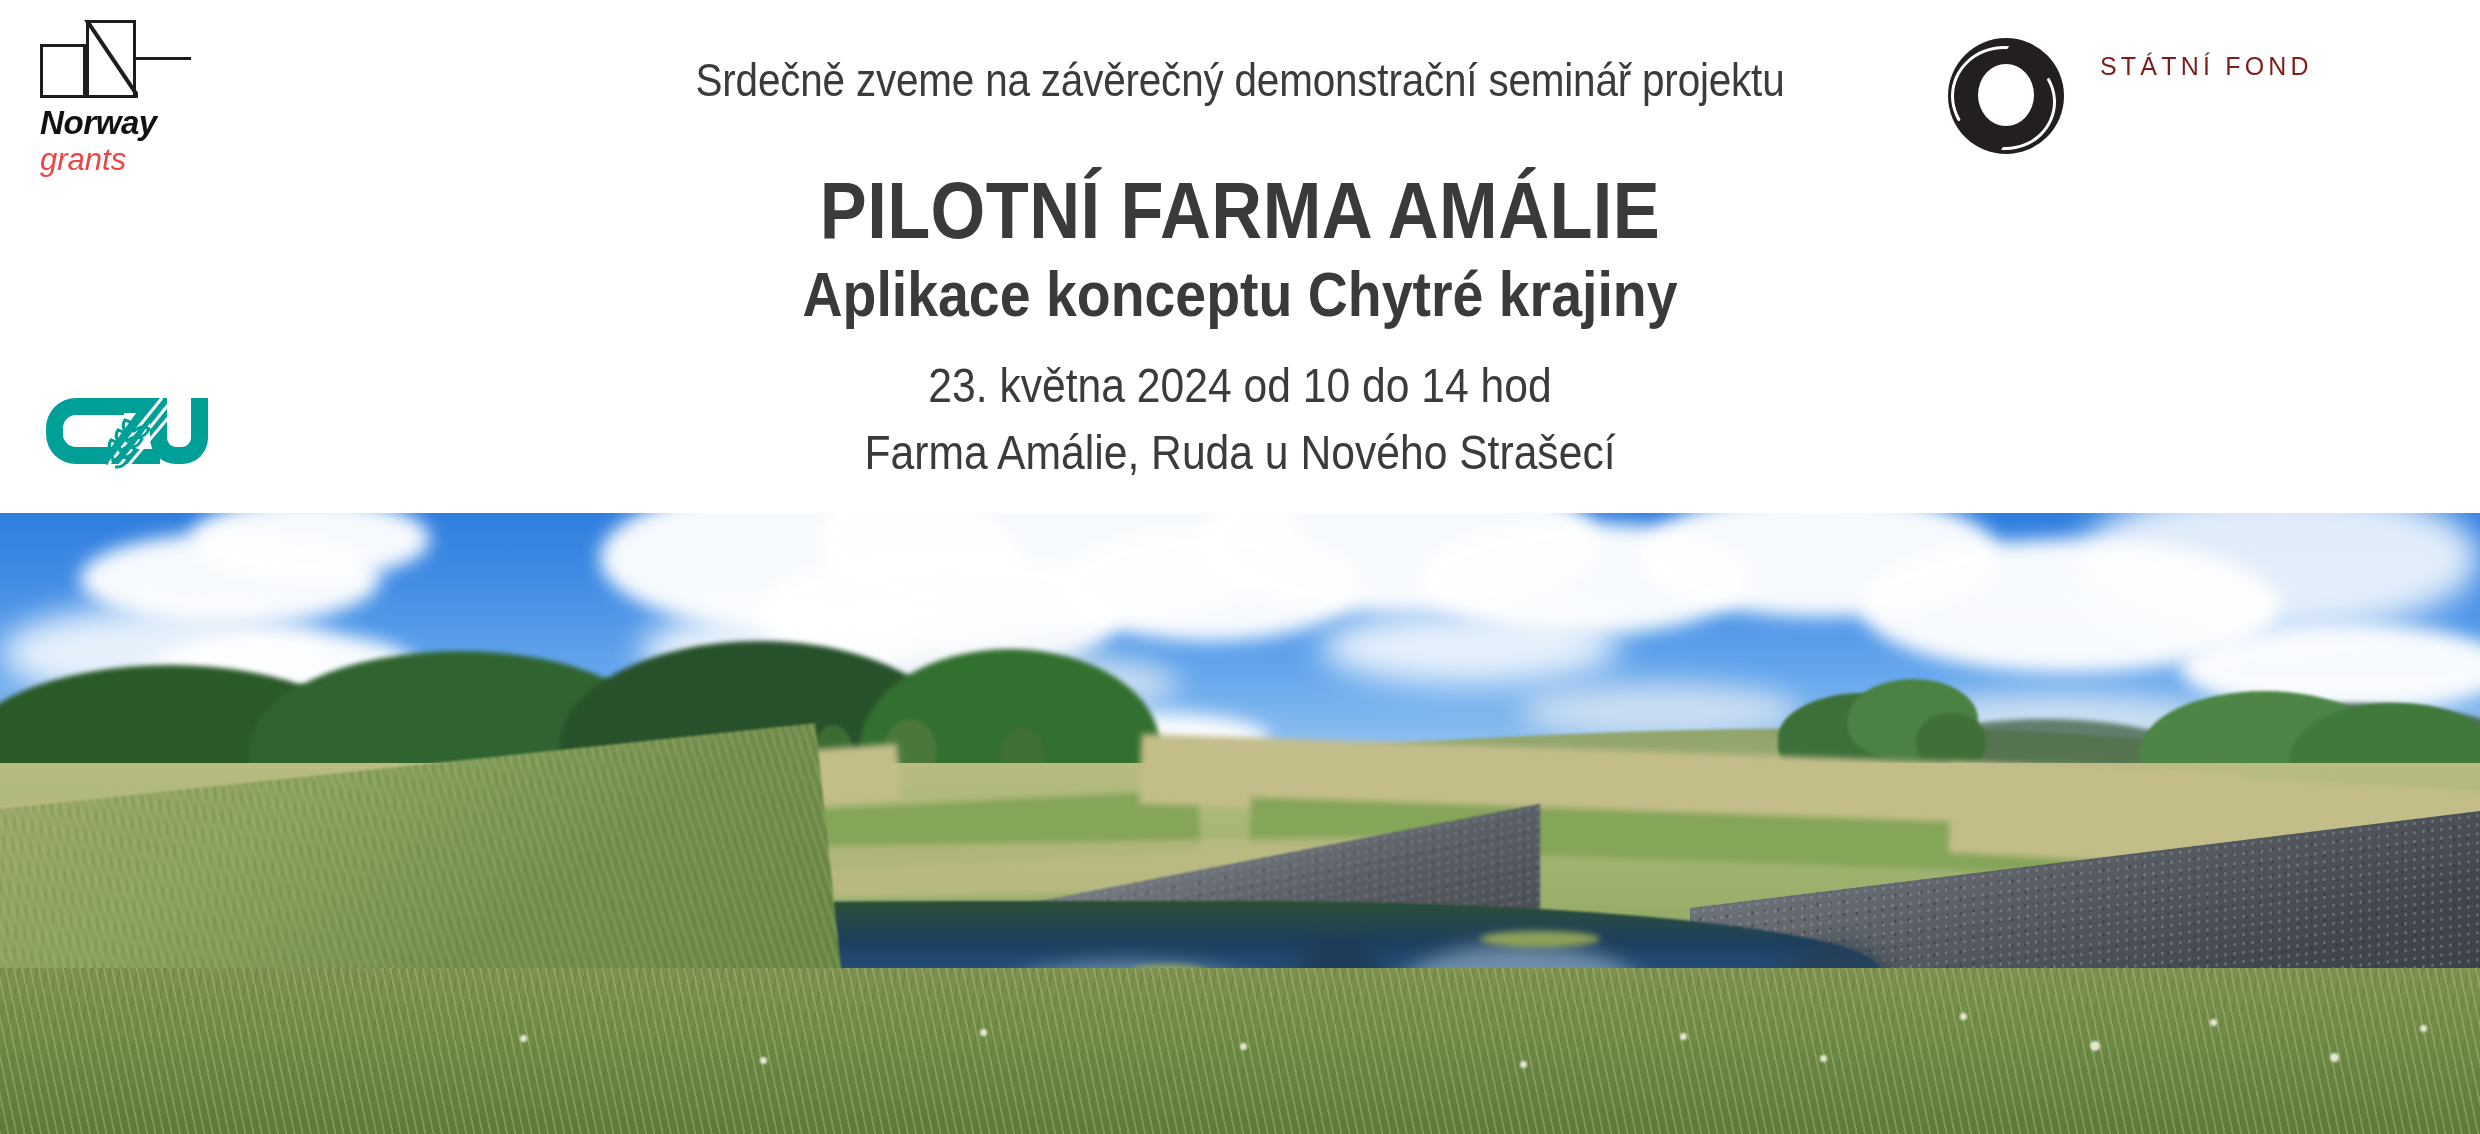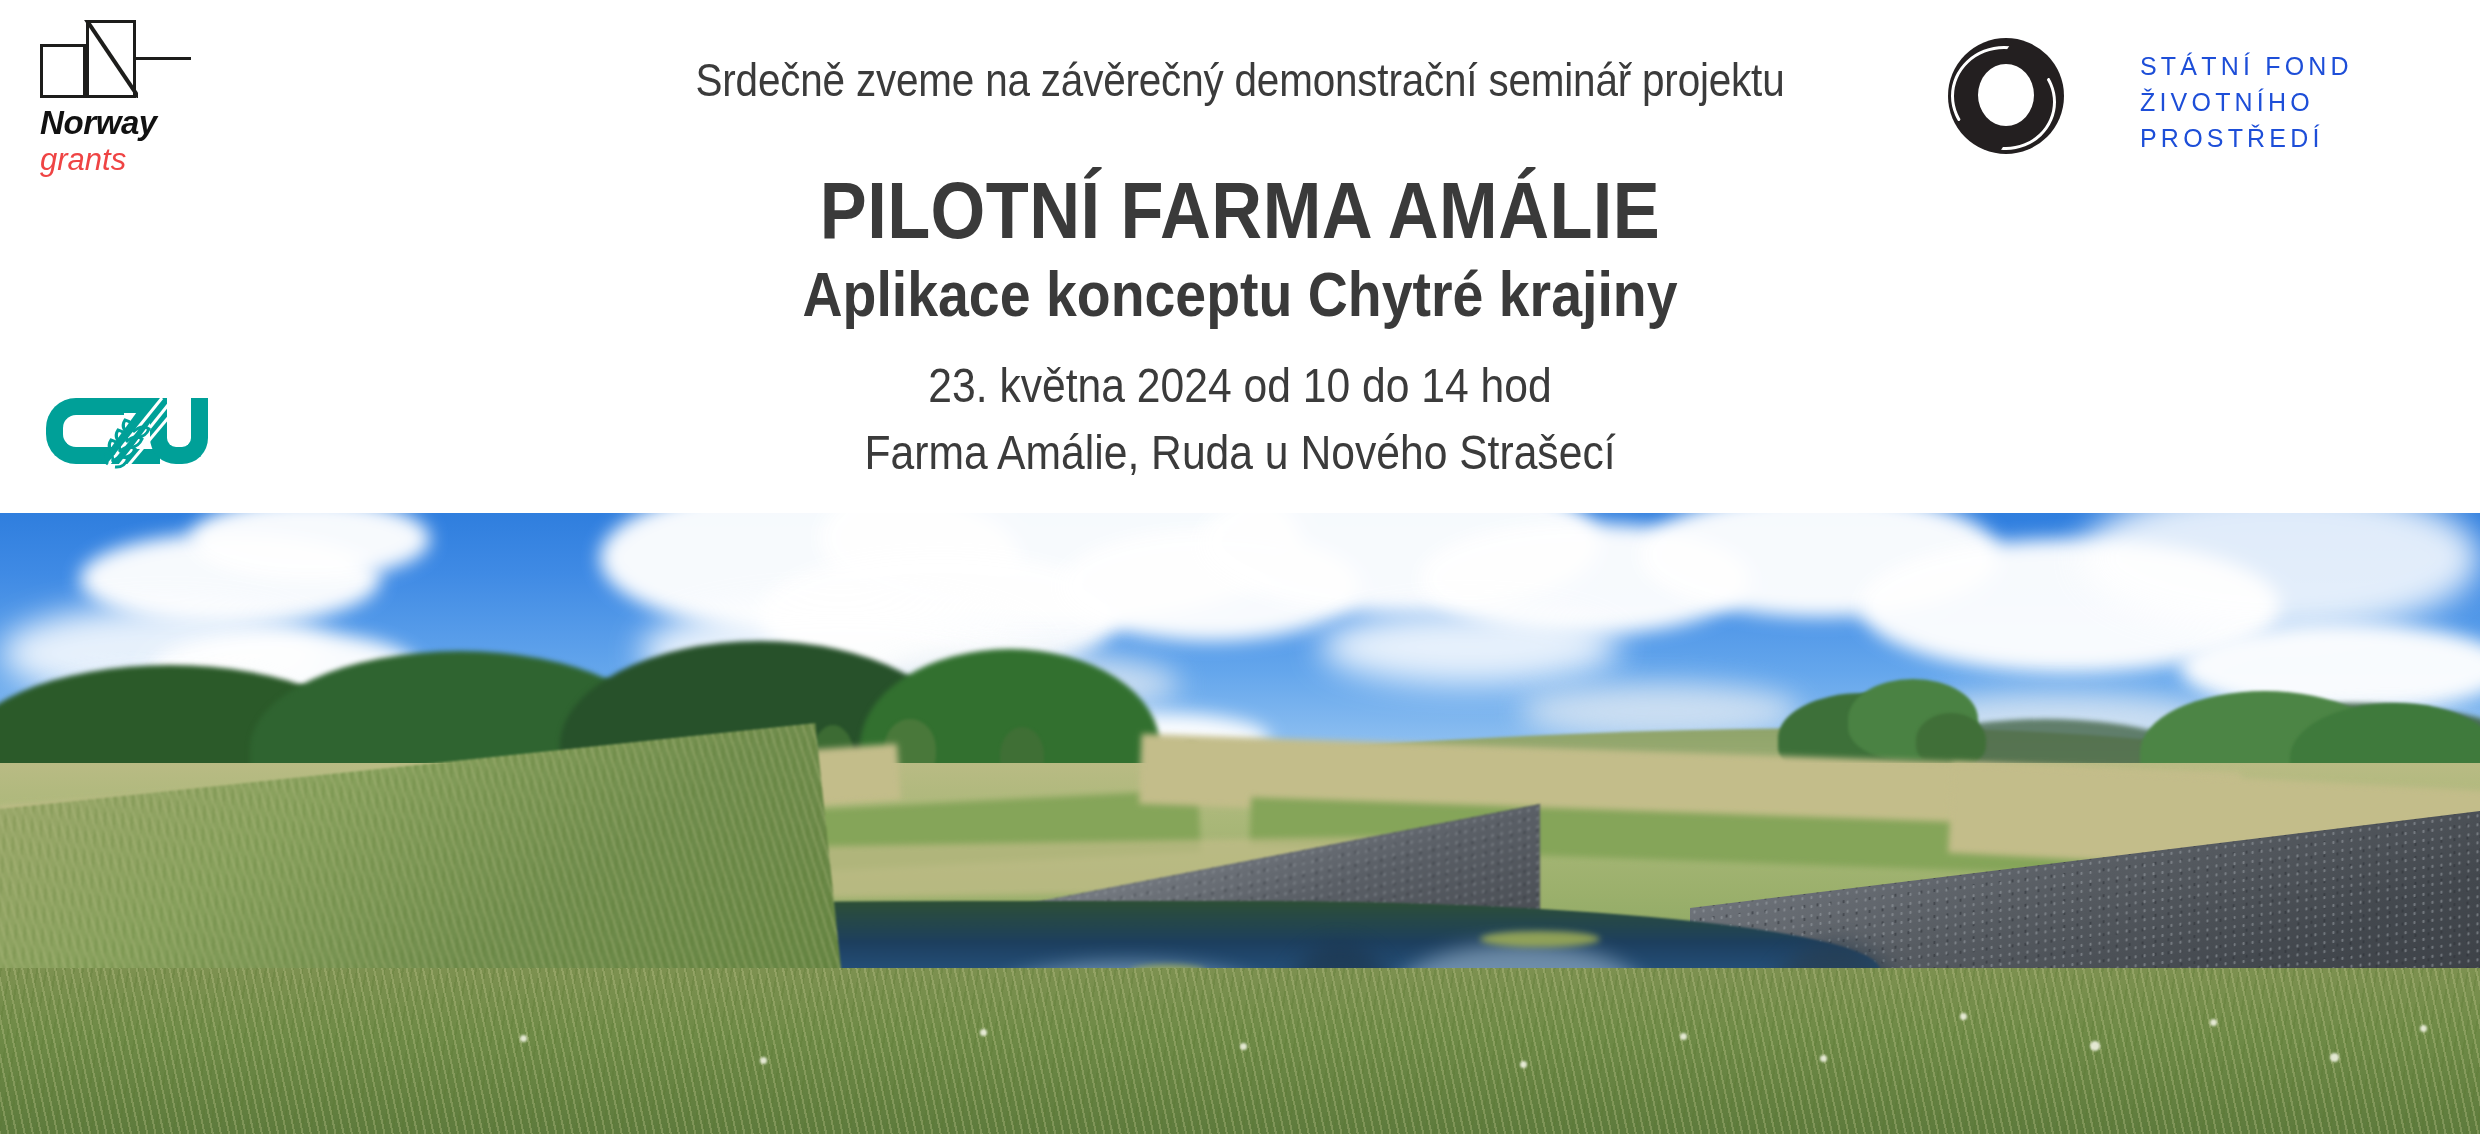--- a/index.html
+++ b/index.html
@@ -32,21 +32,21 @@
   .sfzp-mark{position:absolute;left:0;top:0;width:116px;height:116px;}
   .sfzp-ring{position:absolute;left:0;top:0;width:116px;height:116px;border-radius:50%;
     background:#231f20;}
   .sfzp-hole{position:absolute;left:30px;top:26px;width:56px;height:62px;border-radius:50%;background:#ffffff;}
   .sfzp-cut1{position:absolute;left:3px;top:8px;width:106px;height:100px;border-radius:50%;
     border:3px solid #ffffff;box-sizing:border-box;
     clip-path:polygon(0% 0%, 55% 0%, 8% 75%, 0% 75%);}
   .sfzp-cut2{position:absolute;left:8px;top:16px;width:100px;height:96px;border-radius:50%;
     border:3px solid #ffffff;box-sizing:border-box;
     clip-path:polygon(100% 100%, 45% 100%, 92% 25%, 100% 25%);}
-  .sfzp-text{position:absolute;left:152px;top:10px;color:#1d4ed8;font-size:25px;letter-spacing:4.2px;line-height:36px;font-weight:400;margin-left:40px;}
+  .sfzp-text{position:absolute;left:152px;top:10px;color:#7f1d1d;font-size:25px;letter-spacing:4.2px;line-height:36px;font-weight:400;}
 
   
   .czu-logo{position:absolute;left:46px;top:398px;width:400px;height:80px;}
   .czu-mark{position:relative;width:160px;height:66px;float:left;}
   .czu-c{position:absolute;left:0;top:0;width:78px;height:66px;border:17px solid #00a098;
     border-right:none;border-radius:30px 0 0 30px;box-sizing:border-box;}
   .czu-z{position:absolute;left:52px;top:0;width:62px;height:66px;}
   .czu-z:before{content:"";position:absolute;left:0;top:0;width:62px;height:15px;background:#00a098;}
   .czu-z:after{content:"";position:absolute;left:0;top:51px;width:62px;height:15px;background:#00a098;}
   .czu-zdiag{position:absolute;left:52px;top:0;width:62px;height:66px;overflow:hidden;}
@@ -147,21 +147,20 @@
 
     <div class="sfzp-logo">
       <div class="sfzp-mark">
         <div class="sfzp-ring"></div>
         <div class="sfzp-hole"></div>
         <div class="sfzp-cut1"></div>
         <div class="sfzp-cut2"></div>
       </div>
       <div class="sfzp-text">
         <div>STÁTNÍ FOND</div>
-        <div>ŽIVOTNÍHO PROSTŘEDÍ</div>
       </div>
     </div>
 
     <div class="czu-logo">
       <div class="czu-mark">
         <div class="czu-c"></div>
         <div class="czu-z"></div>
         <div class="czu-zdiag"></div>
         <div class="czu-u"></div>
         <svg class="czu-wheat" viewBox="0 0 90 78">

